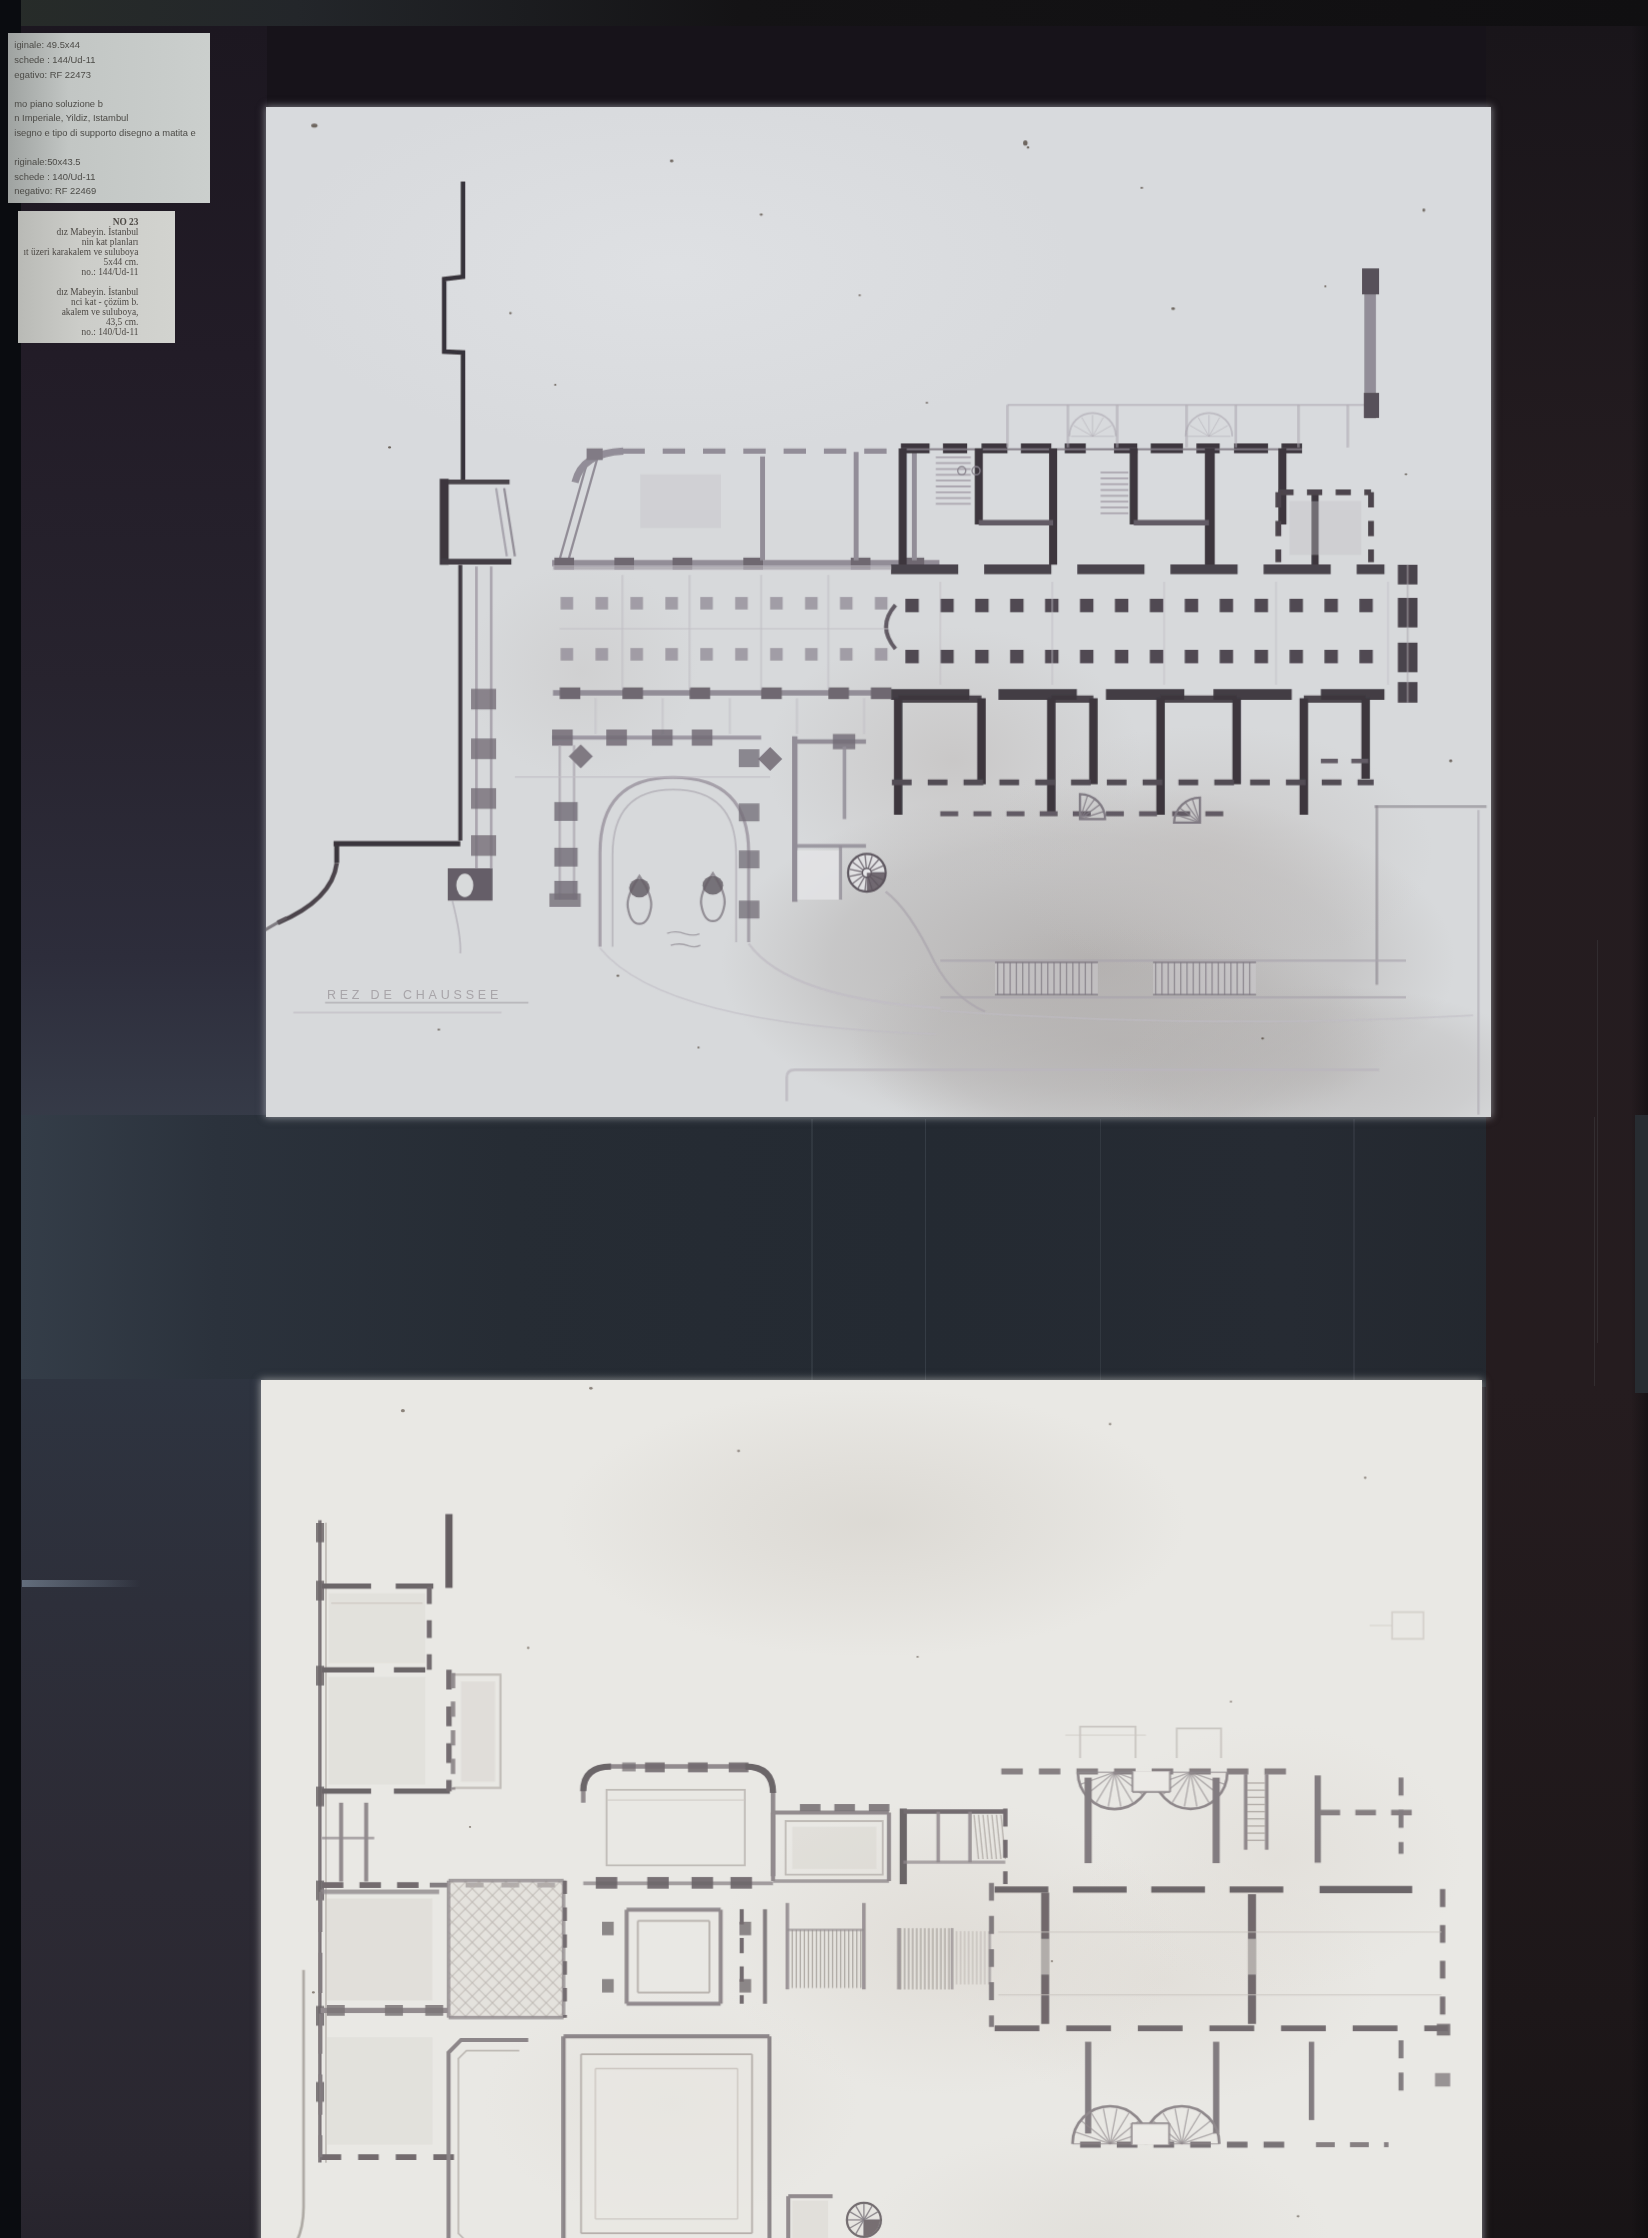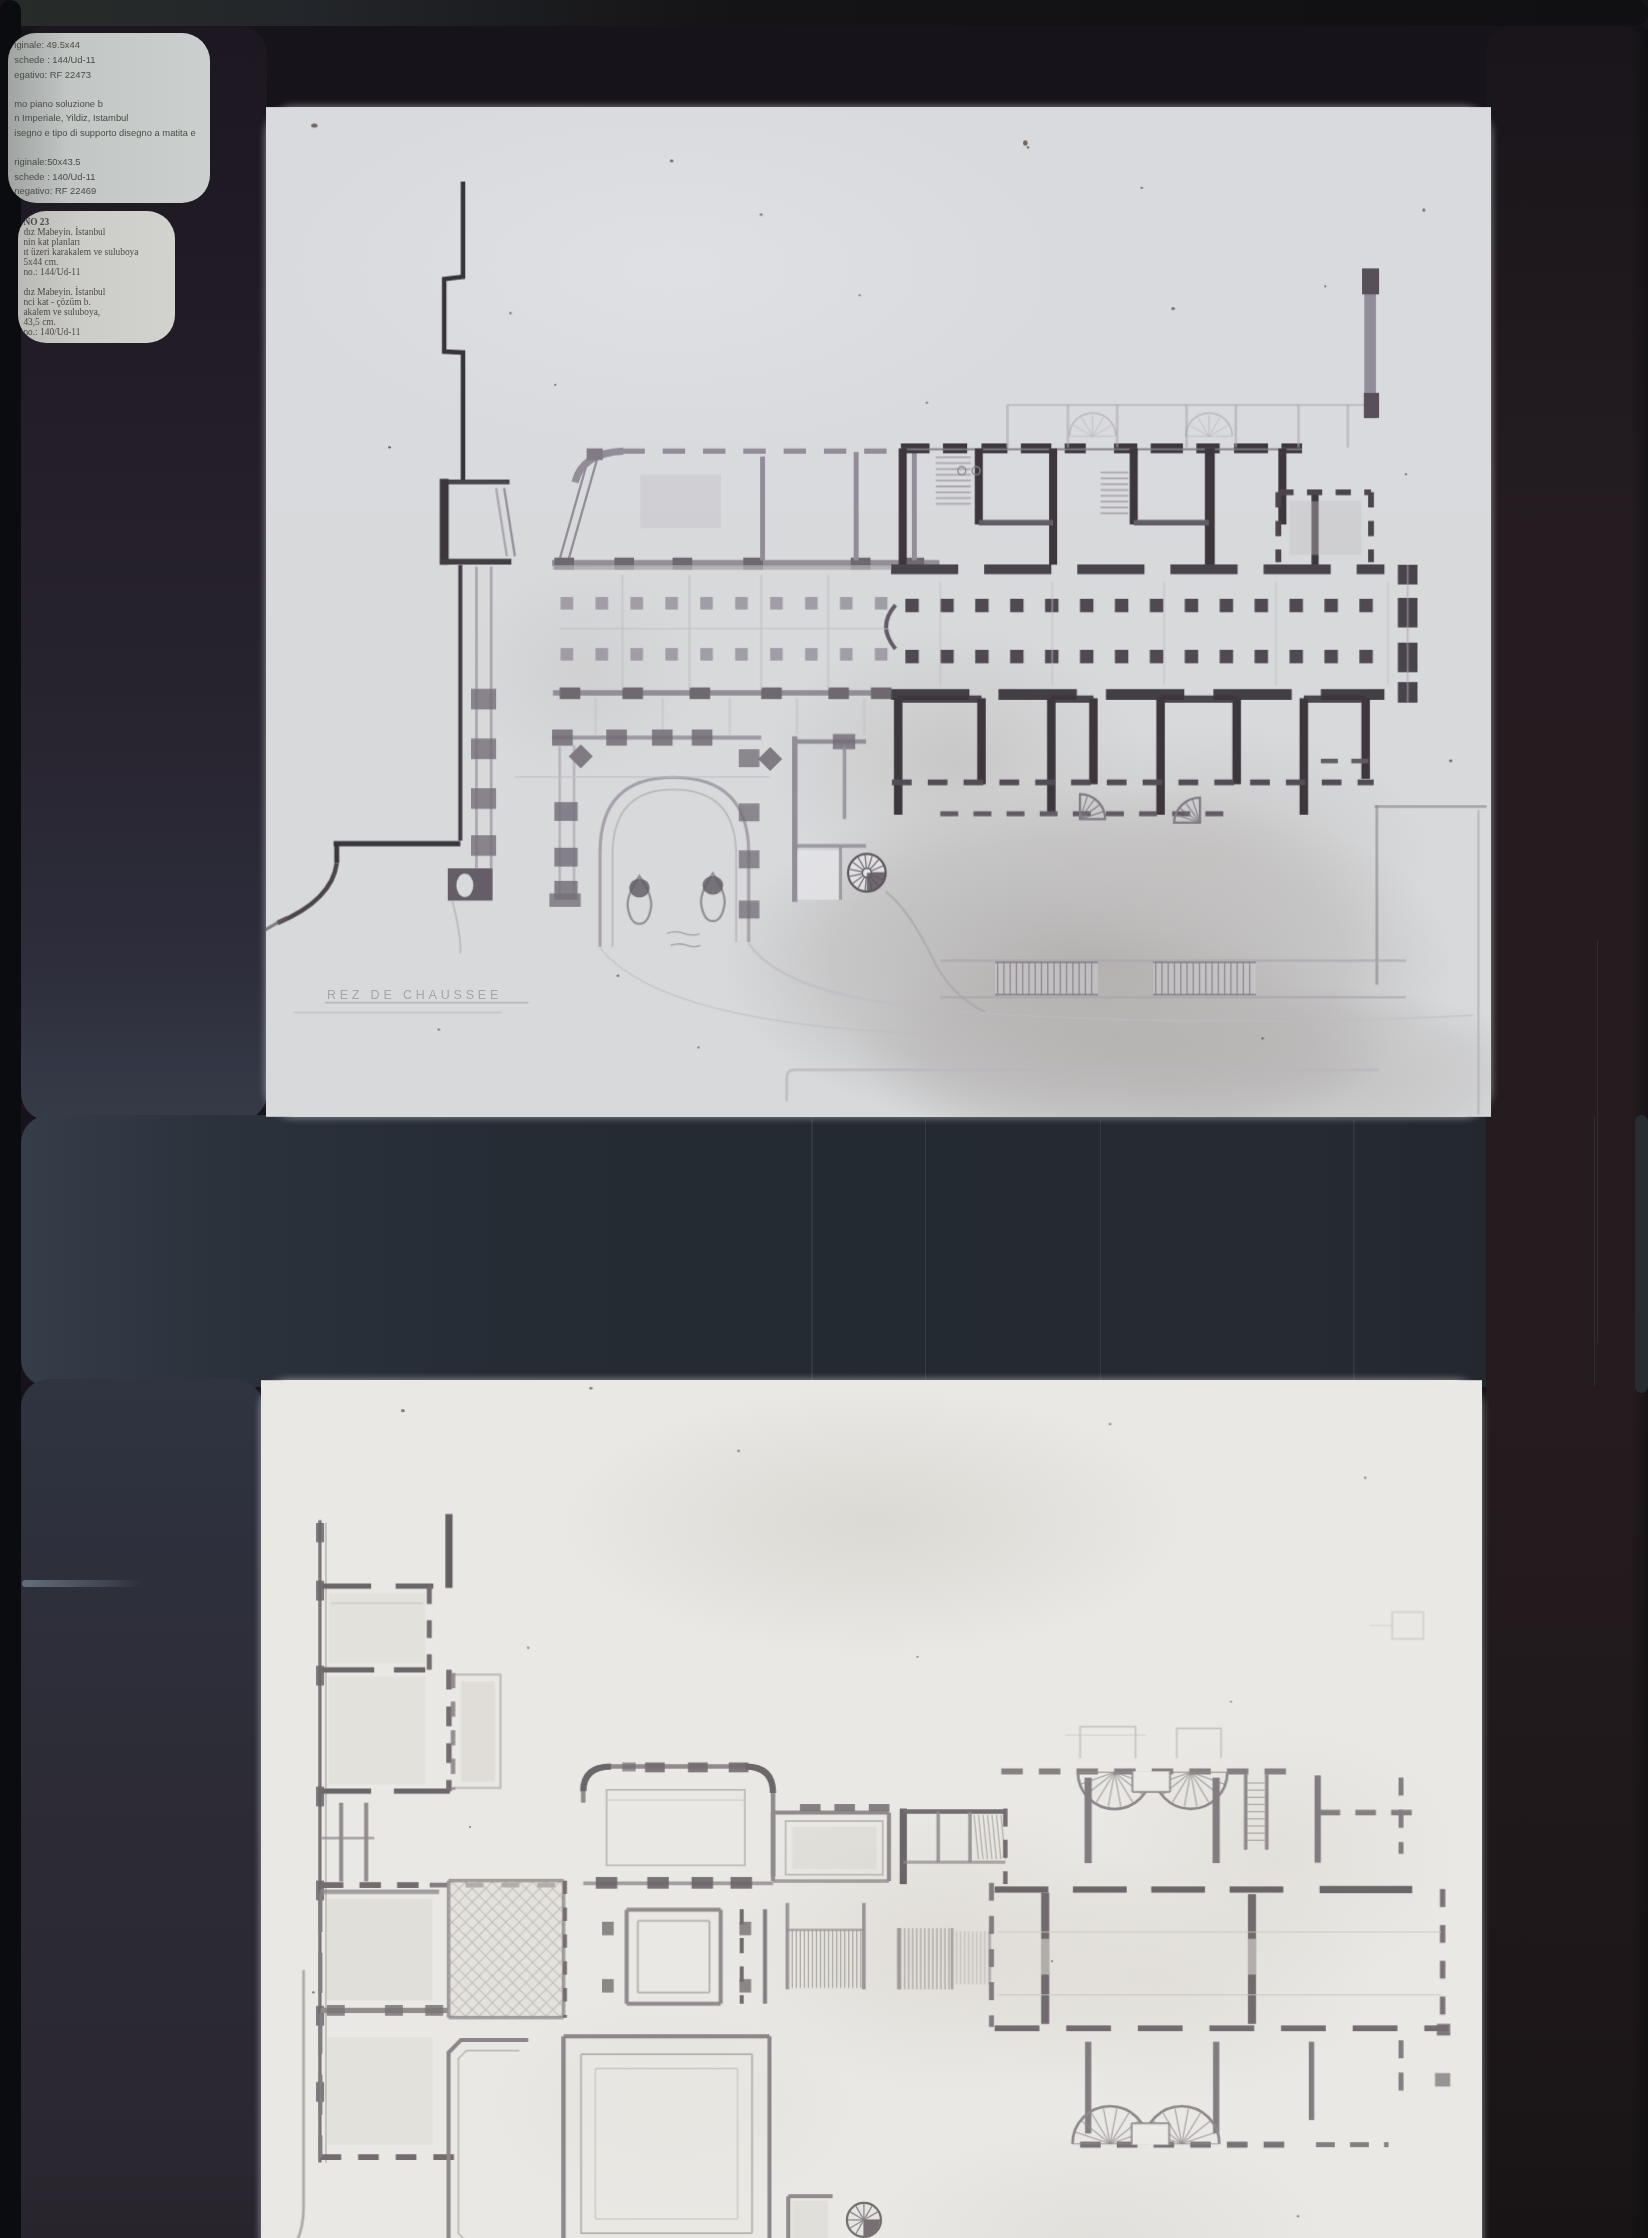--- a/index.html
+++ b/index.html
@@ -1,18 +1,18 @@
 <!DOCTYPE html>
 <html style="font-size:7.2px"><head>
 <meta charset="utf-8">
 <style>
   html,body{margin:0;padding:0;}
   body{width:1648px;height:2502px;position:relative;overflow:hidden;
        background:#17131a; font-family:"Liberation Sans", sans-serif;}
-  .abs{position:absolute;border-radius:28px;}
+  .abs{position:absolute;}
 </style>
 </head>
 <body>
 
 <div class="abs" style="left:0;top:0;width:1648px;height:26px;
   background:linear-gradient(90deg,#272c29 0%,#23262a 18%,#141315 45%,#100f11 100%);"></div>
 
 <div class="abs" style="left:0;top:0;width:20.6px;height:2502px;background:#0a0c10;"></div>
 
 <div class="abs" style="left:20.6px;top:26px;width:246px;height:1095px;
@@ -846,21 +846,21 @@
     isegno e tipo di supporto disegno a matita e<br>
     <br>
     riginale:50x43.5<br>
     schede : 140/Ud-11<br>
     negativo: RF 22469
   </div>
 </div>
 
 <div class="abs" style="left:18px;top:211px;width:157px;height:132px;
   background:linear-gradient(90deg,#b9bab6 0%,#cccdc9 40%,#d2d3cf 100%);
-  color:#4e4a46;font-family:'Liberation Serif',serif;font-size:9.4px;line-height:10px;overflow:hidden;">
+  color:#4e4a46;font-family:'Liberation Serif',serif;font-size:9.4px;line-height:10px;overflow:hidden;text-align:right;">
   <div style="position:absolute;left:5.4px;top:6.3px;white-space:nowrap;filter:blur(0.3px);">
     <b>NO 23</b><br>
     dız Mabeyin. İstanbul<br>
     nin kat planları<br>
     ıt üzeri karakalem ve suluboya<br>
     5x44 cm.<br>
     no.: 144/Ud-11<br>
     <br>
     dız Mabeyin. İstanbul<br>
     nci kat - çözüm b.<br>

